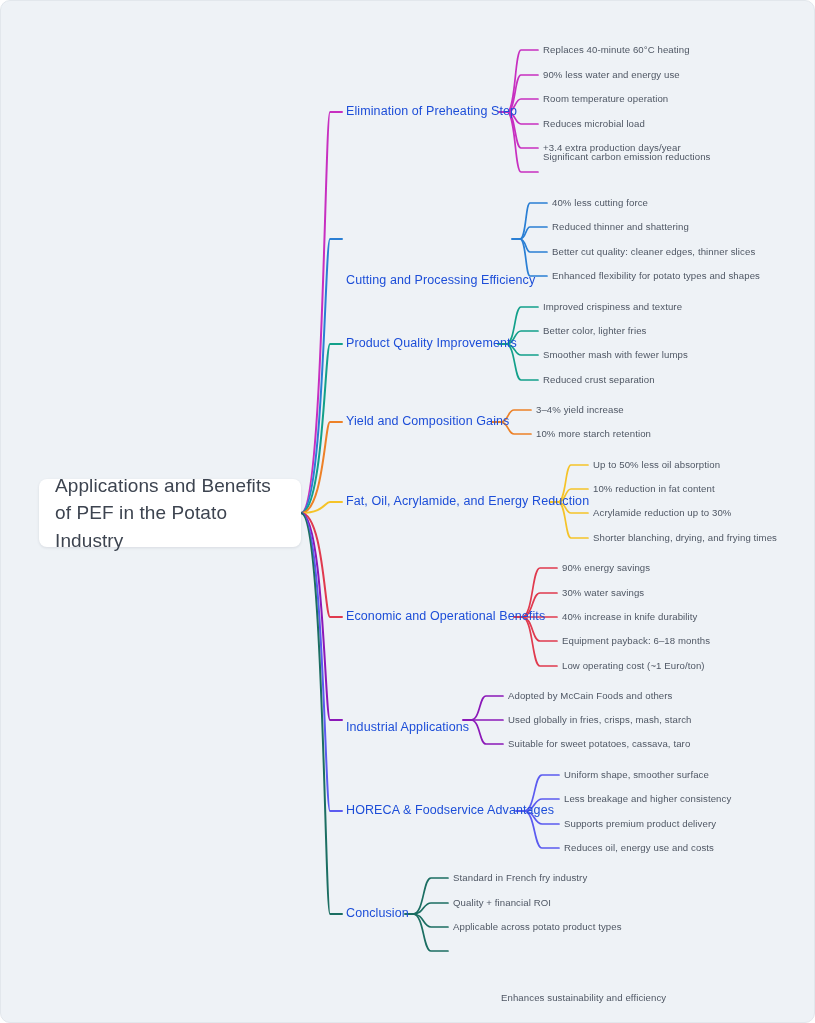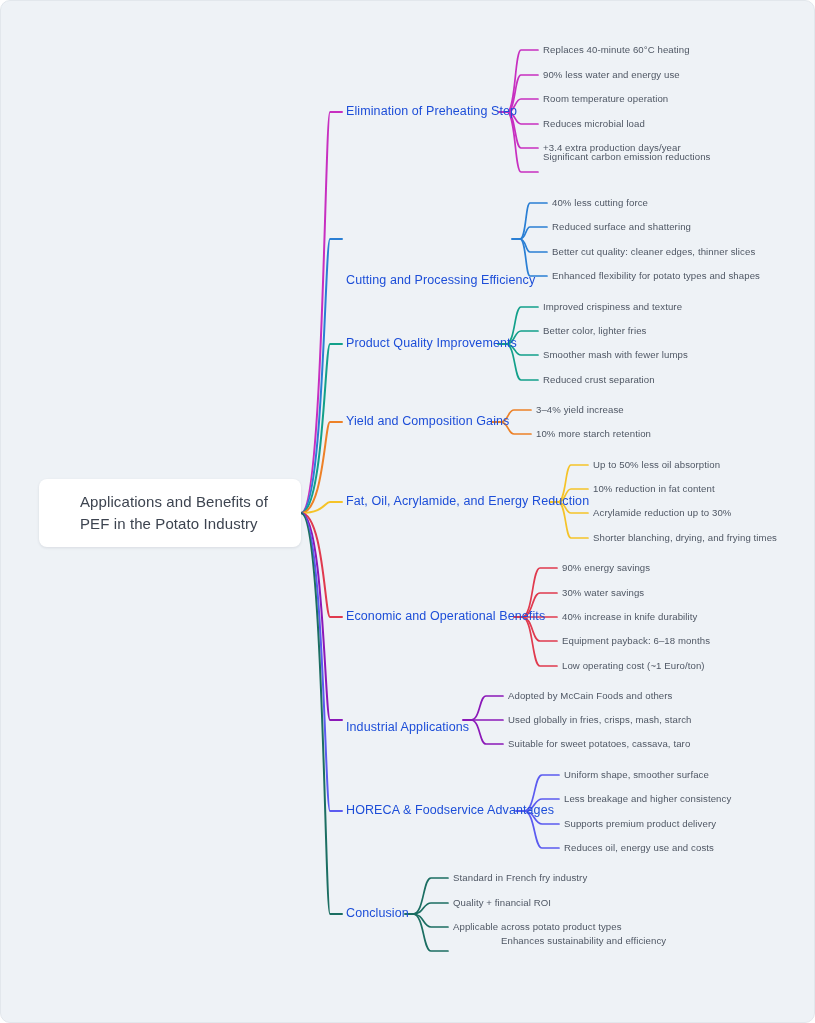--- a/index.html
+++ b/index.html
@@ -28,26 +28,25 @@
   #root-node{
     position:absolute;
     background:#ffffff;
     border-radius:8px;
     box-shadow:0 1px 3px rgba(20,30,50,.10);
     box-sizing:border-box;
     display:flex;align-items:center;
     padding:12px 16px;
   }
   #root-label{
-    font-size:15px;
+    font-size:19px;
     color:#3d4450;
     line-height:1.45;
     white-space:normal;
     letter-spacing:.1px;
-    margin-left:25px;
   }
   .topic{
     font-size:12.5px;
     color:#1d4ed8;
     letter-spacing:.1px;
     transform:translateY(-50%);
   }
   .sub{
     font-size:9.6px;
     color:#4f5764;
@@ -134,21 +133,21 @@
   <div id="nodes">
       <div class="node topic" style="left: 345px; top: 111px;"><span>Elimination of Preheating Step</span></div>
       <div class="node sub" style="left: 542px; top: 49px;"><span>Replaces 40-minute 60°C heating</span></div>
       <div class="node sub" style="left: 542px; top: 74px;"><span>90% less water and energy use</span></div>
       <div class="node sub" style="left: 542px; top: 98px;"><span>Room temperature operation</span></div>
       <div class="node sub" style="left: 542px; top: 123px;"><span>Reduces microbial load</span></div>
       <div class="node sub" style="left: 542px; top: 147px;"><span>+3.4 extra production days/year</span></div>
       <div class="node sub" style="left: 542px; top: 156px;"><span>Significant carbon emission reductions</span></div>
       <div class="node topic" style="left: 345px; top: 252px; margin-top: 28px;"><span>Cutting and Processing Efficiency</span></div>
       <div class="node sub" style="left: 551px; top: 202px;"><span>40% less cutting force</span></div>
-      <div class="node sub" style="left: 551px; top: 226px;"><span>Reduced surface and shattering</span></div>
+      <div class="node sub" style="left: 551px; top: 226px;"><span>Reduced thinner and shattering</span></div>
       <div class="node sub" style="left: 551px; top: 251px;"><span>Better cut quality: cleaner edges, thinner slices</span></div>
       <div class="node sub" style="left: 551px; top: 275px;"><span>Enhanced flexibility for potato types and shapes</span></div>
       <div class="node topic" style="left: 345px; top: 343px;"><span>Product Quality Improvements</span></div>
       <div class="node sub" style="left: 542px; top: 306px;"><span>Improved crispiness and texture</span></div>
       <div class="node sub" style="left: 542px; top: 330px;"><span>Better color, lighter fries</span></div>
       <div class="node sub" style="left: 542px; top: 354px;"><span>Smoother mash with fewer lumps</span></div>
       <div class="node sub" style="left: 542px; top: 379px;"><span>Reduced crust separation</span></div>
       <div class="node topic" style="left: 345px; top: 421px;"><span>Yield and Composition Gains</span></div>
       <div class="node sub" style="left: 535px; top: 409px;"><span>3–4% yield increase</span></div>
       <div class="node sub" style="left: 535px; top: 433px;"><span>10% more starch retention</span></div>
@@ -169,17 +168,17 @@
       <div class="node sub" style="left: 507px; top: 743px;"><span>Suitable for sweet potatoes, cassava, taro</span></div>
       <div class="node topic" style="left: 345px; top: 810px;"><span>HORECA &amp; Foodservice Advantages</span></div>
       <div class="node sub" style="left: 563px; top: 774px;"><span>Uniform shape, smoother surface</span></div>
       <div class="node sub" style="left: 563px; top: 798px;"><span>Less breakage and higher consistency</span></div>
       <div class="node sub" style="left: 563px; top: 823px;"><span>Supports premium product delivery</span></div>
       <div class="node sub" style="left: 563px; top: 847px;"><span>Reduces oil, energy use and costs</span></div>
       <div class="node topic" style="left: 345px; top: 913px;"><span>Conclusion</span></div>
       <div class="node sub" style="left: 452px; top: 877px;"><span>Standard in French fry industry</span></div>
       <div class="node sub" style="left: 452px; top: 902px;"><span>Quality + financial ROI</span></div>
       <div class="node sub" style="left: 452px; top: 926px;"><span>Applicable across potato product types</span></div>
-      <div class="node sub" style="left: 452px; top: 940px; padding-left: 48px;"><span>Enhances sustainability and efficiency</span></div>
+      <div class="node sub" style="left: 452px; top: 997px; padding-left: 48px;"><span>Enhances sustainability and efficiency</span></div>
     </div>
 
 
 </div>
 
 </body></html>

